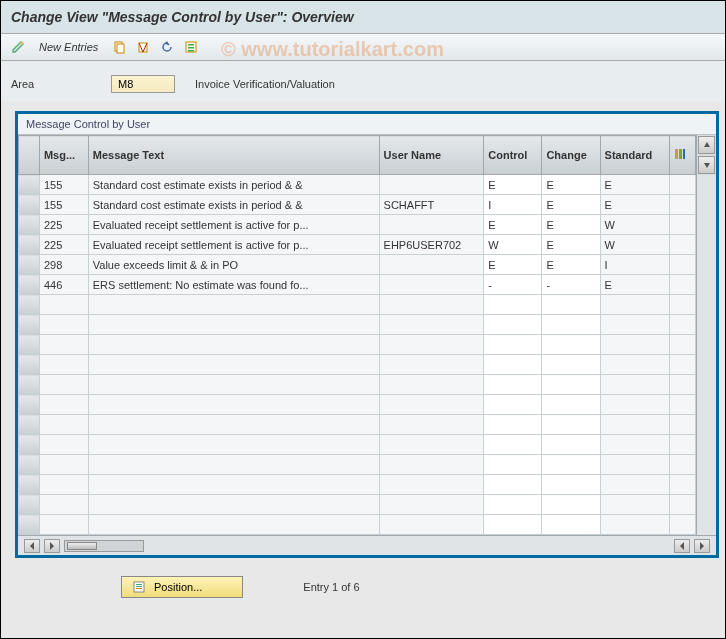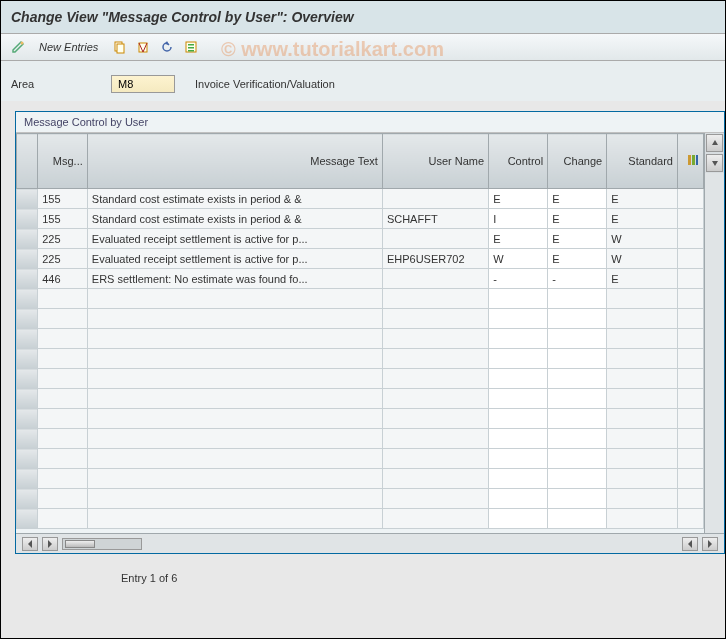--- a/index.html
+++ b/index.html
@@ -65,22 +65,22 @@
     .area-value {
       border: 1px solid #999;
       background: linear-gradient(to bottom, #fdf3d0, #f5eac0);
       padding: 2px 6px;
       width: 64px;
     }
     .area-desc {
       color: #333;
     }
     .table-panel {
-      margin: 10px 0 0 14px;
-      border: 1px solid #0369a1;
+      margin: 10px 6px 0 14px;
+      border: 3px solid #0369a1;
       background: #eef3f5;
     }
     .panel-title {
       padding: 4px 8px;
       color: #446;
       font-size: 11px;
       background: #eef3f5;
       border-bottom: 1px solid #c0c0c0;
     }
     .grid-container {
@@ -93,23 +93,23 @@
       position: relative;
     }
     table.grid {
       border-collapse: collapse;
       width: 100%;
       table-layout: fixed;
     }
     table.grid th {
       background: linear-gradient(to bottom, #e4e8ea, #c8d0d4);
       border: 1px solid #a0a8ac;
-      padding: 20px 4px;
-      text-align: right;
-      font-weight: normal;
+      padding: 12px 4px;
+      text-align: left;
+      font-weight: bold;
       font-size: 11px;
       color: #333;
       height: 20px;
     }
     table.grid td {
       border: 1px solid #c8d0d4;
       padding: 2px 4px;
       height: 20px;
       font-size: 11px;
       background: #f4f6f7;
@@ -332,20 +332,30 @@
               <td></td>
             </tr>
             <tr>
               <td class="row-selector"></td>
               <td>225</td>
               <td>Evaluated receipt settlement is active for p...</td>
               <td>EHP6USER702</td>
               <td class="input-cell">W</td>
               <td class="input-cell">E</td>
               <td>W</td>
+              <td></td>
+            </tr>
+            <tr>
+              <td class="row-selector"></td>
+              <td>298</td>
+              <td>Value exceeds limit &amp; &amp; in PO</td>
+              <td></td>
+              <td class="input-cell">E</td>
+              <td class="input-cell">E</td>
+              <td>I</td>
               <td></td>
             </tr>
             <tr>
               <td class="row-selector"></td>
               <td>446</td>
               <td>ERS settlement: No estimate was found fo...</td>
               <td></td>
               <td class="input-cell">-</td>
               <td class="input-cell">-</td>
               <td>E</td>
@@ -510,16 +520,27 @@
     </div>
     <div class="hscroll-btn">
       <svg width="6" height="8" viewBox="0 0 6 8">
           <path d="M1 0 L5 4 L1 8 Z" fill="#555"></path>
         </svg>
     </div>
   </div>
 </div>
 
 <div class="footer">
+  <span class="position-btn">
+    <span class="icon">
+      <svg width="14" height="14" viewBox="0 0 14 14">
+          <rect x="2" y="2" width="10" height="10" fill="#fff" stroke="#888"></rect>
+          <rect x="4" y="4" width="6" height="1" fill="#4a8"></rect>
+          <rect x="4" y="6" width="6" height="1" fill="#4a8"></rect>
+          <rect x="4" y="8" width="6" height="1" fill="#c80"></rect>
+        </svg>
+    </span>
+    <span>Position...</span>
+  </span>
   <span class="entry-text">Entry 1 of 6</span>
 </div>
 
 <div class="watermark">© www.tutorialkart.com</div>
 
 </body></html>

